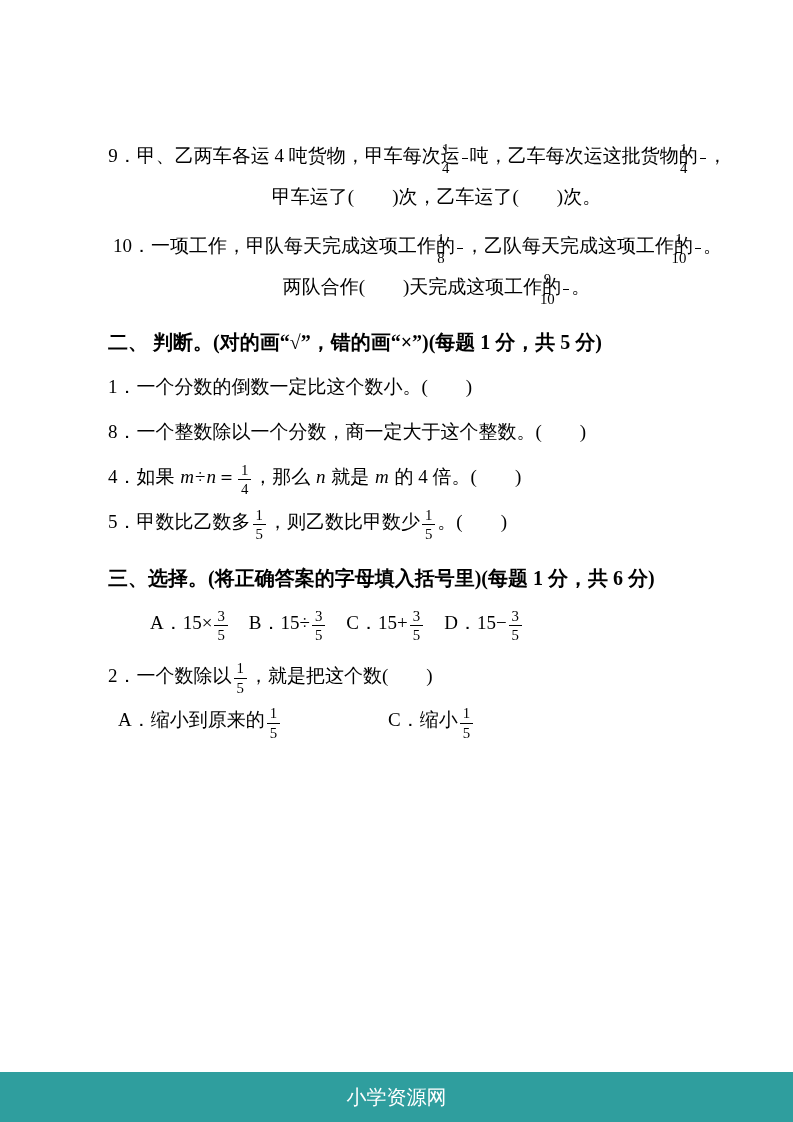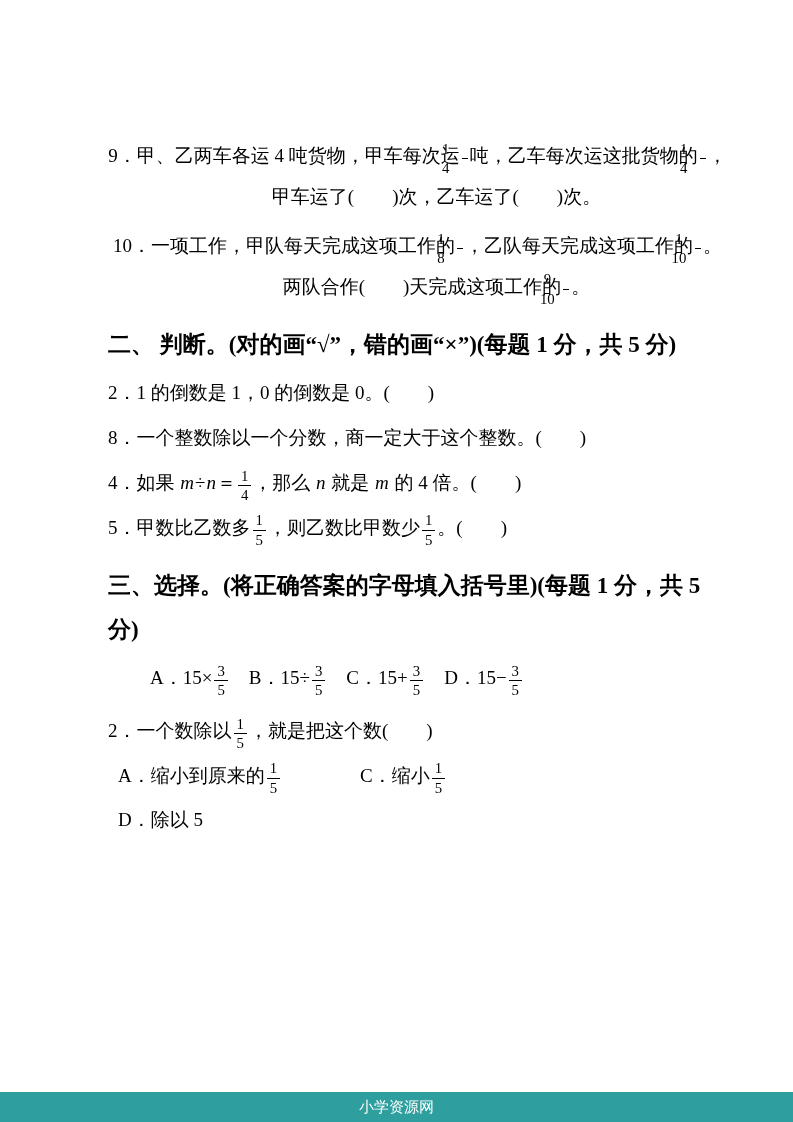--- a/index.html
+++ b/index.html
@@ -16,56 +16,57 @@
     top: 136px;
     left: 108px;
     right: 66px;
     font-size: 19px;
     line-height: 2.15;
   }
   .q { margin-bottom: 8px; text-align: center; }
   .hang { padding-left: 38px; text-indent: -38px; }
   .section-heading {
     font-weight: bold;
-    font-size: 23px;
+    font-size: 20px;
     margin: 16px 0 6px 0;
     line-height: 1.9;
   }
   .item { margin-bottom: 4px; }
   .options-inline { padding-left: 42px; margin-bottom: 12px; }
   .options-grid {
     display: grid;
     grid-template-columns: 242px 1fr;
     padding-left: 10px;
     row-gap: 4px;
+    gap: 28px;
   }
   
   .frac {
     display: inline-flex;
     flex-direction: column;
     align-items: center;
     vertical-align: middle;
     line-height: 1.1;
     font-size: 0.78em;
     margin: 0 2px;
     transform: translateY(1px);
   }
   .frac .fn { border-bottom: 1.3px solid #000; padding: 0 3px 1px 3px; }
   .frac .fd { padding-top: 1px; }
   i { font-style: italic; padding: 0 1px; }
   .footer {
     position: absolute;
     left: 0; right: 0; bottom: 0;
-    height: 30px;
+    height: 50px;
     display: flex;
     align-items: center;
     justify-content: center;
     gap: 10px;
     color: #ffffff;
-    font-size: 15px;
+    font-size: 20px;
     font-family: "Liberation Sans", "DejaVu Sans", sans-serif;
   }
 </style>
 </head>
 <body>
 
 <div class="page">
   <div class="content">
 
     <p class="q hang">9．甲、乙两车各运 4 吨货物，甲车每次运<span class="frac">
@@ -82,35 +83,35 @@
         </span>，乙队每天完成这项工作的<span class="frac">
           <span class="fn">1</span>
           <span class="fd">10</span>
         </span>。两队合作(　　)天完成这项工作的<span class="frac">
           <span class="fn">9</span>
           <span class="fd">10</span>
         </span>。</p>
 
     <h3 class="section-heading">二、 判断。(对的画“√”，错的画“×”)(每题 1 分，共 5 分)</h3>
 
-    <p class="item">2．1 的倒数是 1，0 的倒数是 0。(　　)</p>
+    <p class="item">1．一个分数的倒数一定比这个数小。(　　)</p>
     <p class="item">8．一个整数除以一个分数，商一定大于这个整数。(　　)</p>
     <p class="item">4．如果 <i>m</i>÷<i>n</i>＝<span class="frac">
           <span class="fn">1</span>
           <span class="fd">4</span>
         </span>，那么 <i>n</i> 就是 <i>m</i> 的 4 倍。(　　)</p>
     <p class="item">5．甲数比乙数多<span class="frac">
           <span class="fn">1</span>
           <span class="fd">5</span>
         </span>，则乙数比甲数少<span class="frac">
           <span class="fn">1</span>
           <span class="fd">5</span>
         </span>。(　　)</p>
 
-    <h3 class="section-heading">三、选择。(将正确答案的字母填入括号里)(每题 1 分，共 5 分)</h3>
+    <h3 class="section-heading">三、选择。(将正确答案的字母填入括号里)(每题 1 分，共 6 分)</h3>
 
     <p class="options-inline">A．15×<span class="frac">
           <span class="fn">3</span>
           <span class="fd">5</span>
         </span>　B．15÷<span class="frac">
           <span class="fn">3</span>
           <span class="fd">5</span>
         </span>　C．15+<span class="frac">
           <span class="fn">3</span>
           <span class="fd">5</span>
@@ -125,21 +126,20 @@
         </span>，就是把这个数(　　)</p>
     <div class="options-grid">
       <p>A．缩小到原来的<span class="frac">
             <span class="fn">1</span>
             <span class="fd">5</span>
           </span></p>
       <p>C．缩小<span class="frac">
             <span class="fn">1</span>
             <span class="fd">5</span>
           </span></p>
-      <p>D．除以 5</p>
     </div>
 
   </div>
 
   <div class="footer" style="background: rgb(47, 158, 158); color: rgb(255, 255, 255);">
     <span>小学资源网</span>
   </div>
 </div>
 
 </body></html>

